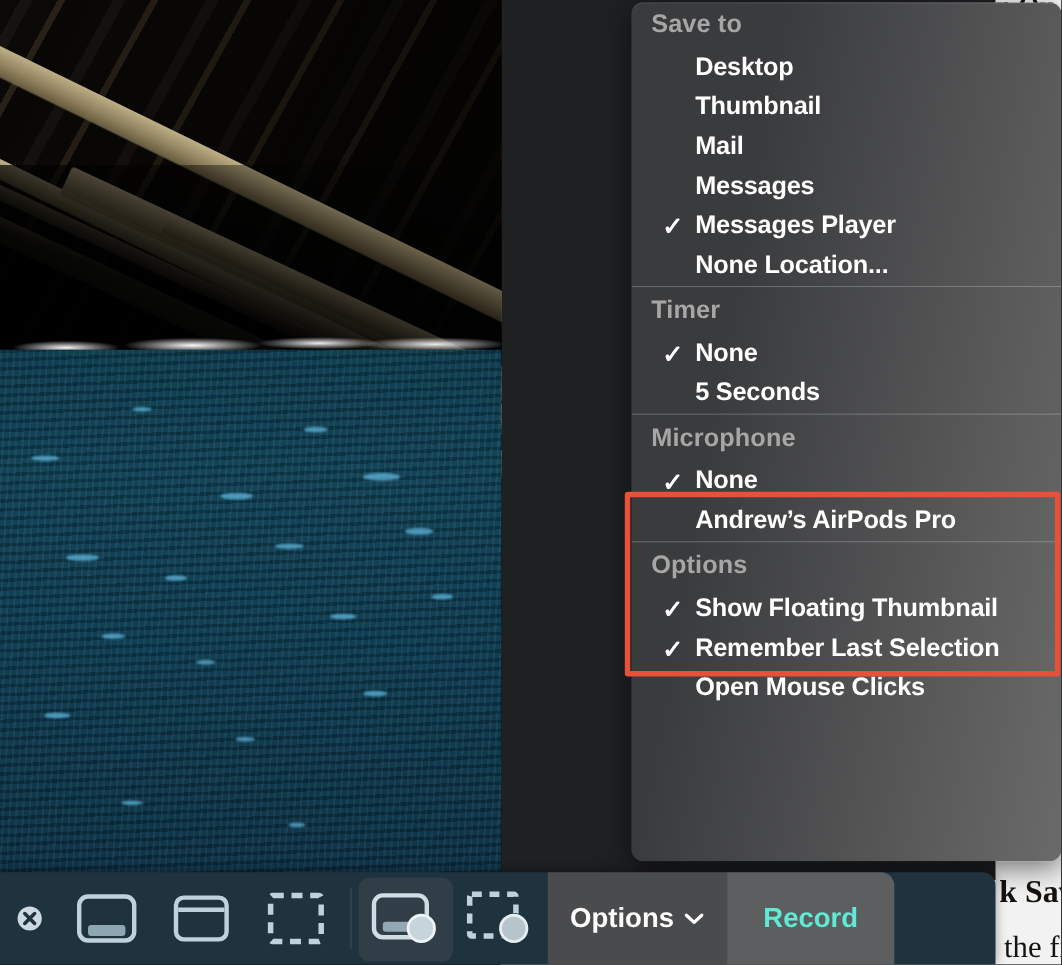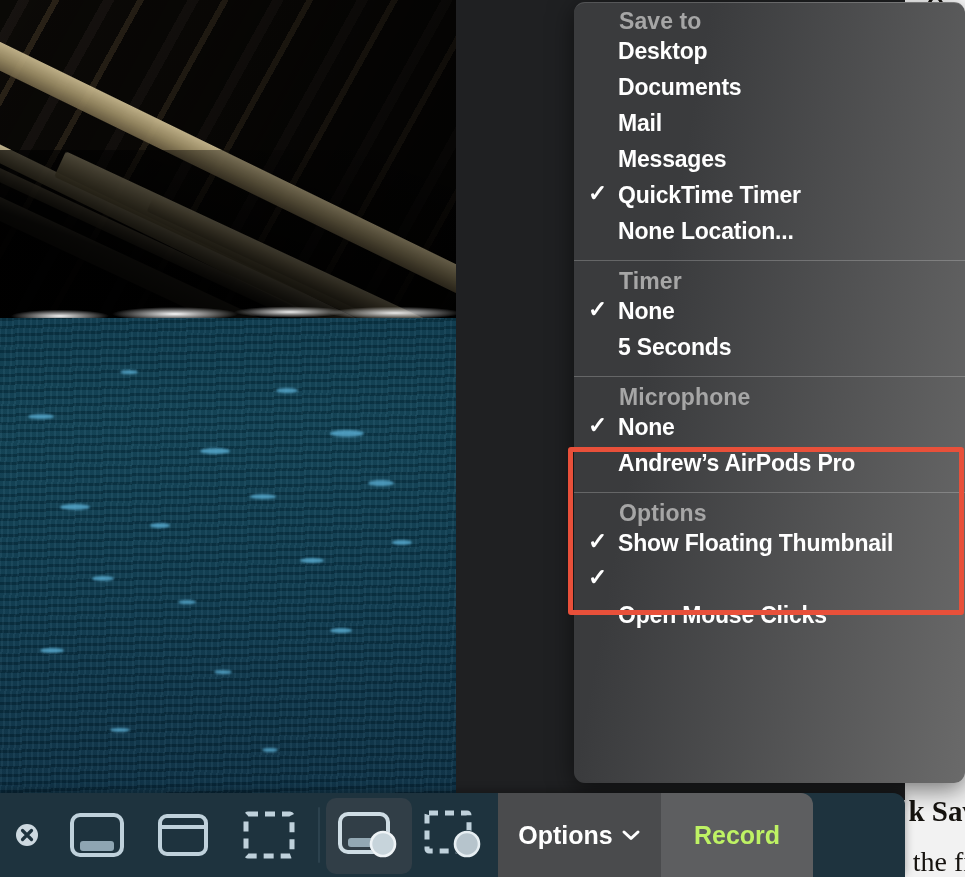--- a/index.html
+++ b/index.html
@@ -104,25 +104,25 @@
     position:absolute; left:574px; top:2px; width:391px; height:781px;
     border-radius:11px;
     background:linear-gradient(100deg, #3a3b3d 0%, #3a3b3d 26%, #6a6a6a 100%);
     box-shadow:0 6px 26px rgba(0,0,0,.55);
     overflow:hidden;
     border-top:1px solid rgba(255,255,255,.12);
   }
   .menu-section{ padding:0; }
   .sec-head{
     color:#a6a6a6; font-size:23px; font-weight:600;
-    padding:5px 0 3px 45px; letter-spacing:.1px;
+    padding:5px 0 3px 18px; letter-spacing:.1px;
   }
   .menu-row{
-    display:flex; align-items:flex-start; height:36px;
-    padding-left:14px; position:relative;
+    display:flex; align-items:flex-end; height:36px;
+    padding-left:28px; position:relative;
   }
   .check{
     width:30px; color:#ffffff; font-size:23px; font-weight:600; line-height:1;
     text-align:left; flex:0 0 30px;
   }
   .check.hidden{ visibility:hidden; }
   .menu-label{
     color:#ffffff; font-size:23px; font-weight:700; letter-spacing:-.2px;
     white-space:nowrap;
   }
@@ -156,21 +156,21 @@
     background:#313e47; border-radius:10px; height:76px; margin-top:2px;
   }
   .vsep{ width:2px; height:56px; background:#2c424e; margin:0 6px; border-radius:1px; }
 
   .opt-btn{
     width:163px; height:84px; display:flex; align-items:center; justify-content:center;
     background:#4a4b4d; color:#fff; font-size:25px; font-weight:700; gap:8px;
   }
   .rec-btn{
     width:152px; height:84px; display:flex; align-items:center; justify-content:center;
-    background:#5d5e60; color:#bef264; font-size:25px; font-weight:600;
+    background:#5d5e60; color:#5eead4; font-size:25px; font-weight:600;
     border-top-right-radius:12px;
   }
 
   svg{ display:block; }
 </style>
 </head>
 <body>
 
 <div id="screen">
 
@@ -218,33 +218,33 @@
   <div class="menu">
     <div id="menu-body">
         <div class="menu-section">
           <div class="sec-head">Save to</div>
           <div class="menu-row">
             <span class="check hidden">✓</span>
             <span class="menu-label">Desktop</span>
           </div>
           <div class="menu-row">
             <span class="check hidden">✓</span>
-            <span class="menu-label">Documents</span>
+            <span class="menu-label">Thumbnail</span>
           </div>
           <div class="menu-row">
             <span class="check hidden">✓</span>
             <span class="menu-label">Mail</span>
           </div>
           <div class="menu-row">
             <span class="check hidden">✓</span>
             <span class="menu-label">Messages</span>
           </div>
           <div class="menu-row">
             <span class="check">✓</span>
-            <span class="menu-label">QuickTime Timer</span>
+            <span class="menu-label">Messages Player</span>
           </div>
           <div class="menu-row">
             <span class="check hidden">✓</span>
             <span class="menu-label">None Location...</span>
           </div>
         </div>
         <div class="divider"></div>
         <div class="menu-section">
           <div class="sec-head">Timer</div>
           <div class="menu-row">
@@ -270,20 +270,21 @@
         </div>
         <div class="divider"></div>
         <div class="menu-section">
           <div class="sec-head">Options</div>
           <div class="menu-row">
             <span class="check">✓</span>
             <span class="menu-label">Show Floating Thumbnail</span>
           </div>
           <div class="menu-row">
             <span class="check">✓</span>
+            <span class="menu-label">Remember Last Selection</span>
           </div>
           <div class="menu-row">
             <span class="check hidden">✓</span>
             <span class="menu-label">Open Mouse Clicks</span>
           </div>
         </div>
       </div>
   </div>
 
   <div class="hl-box"></div>

